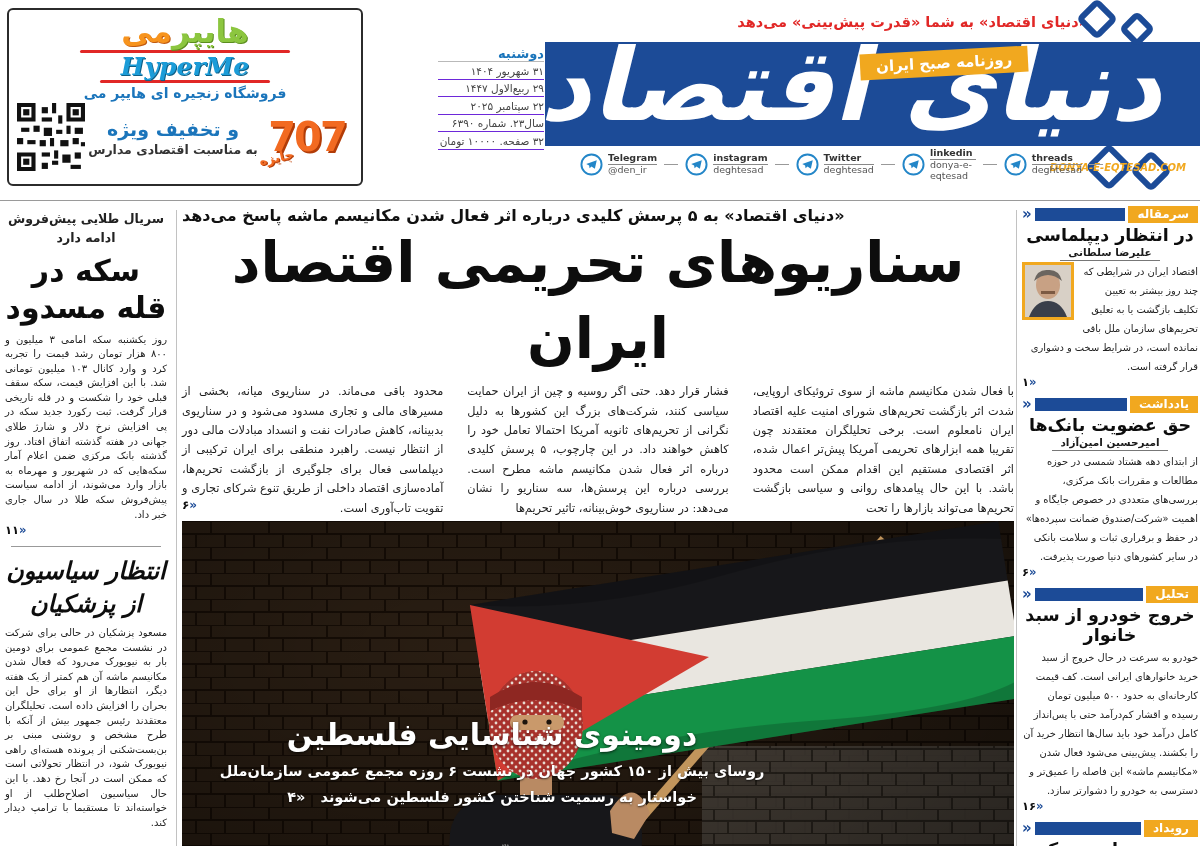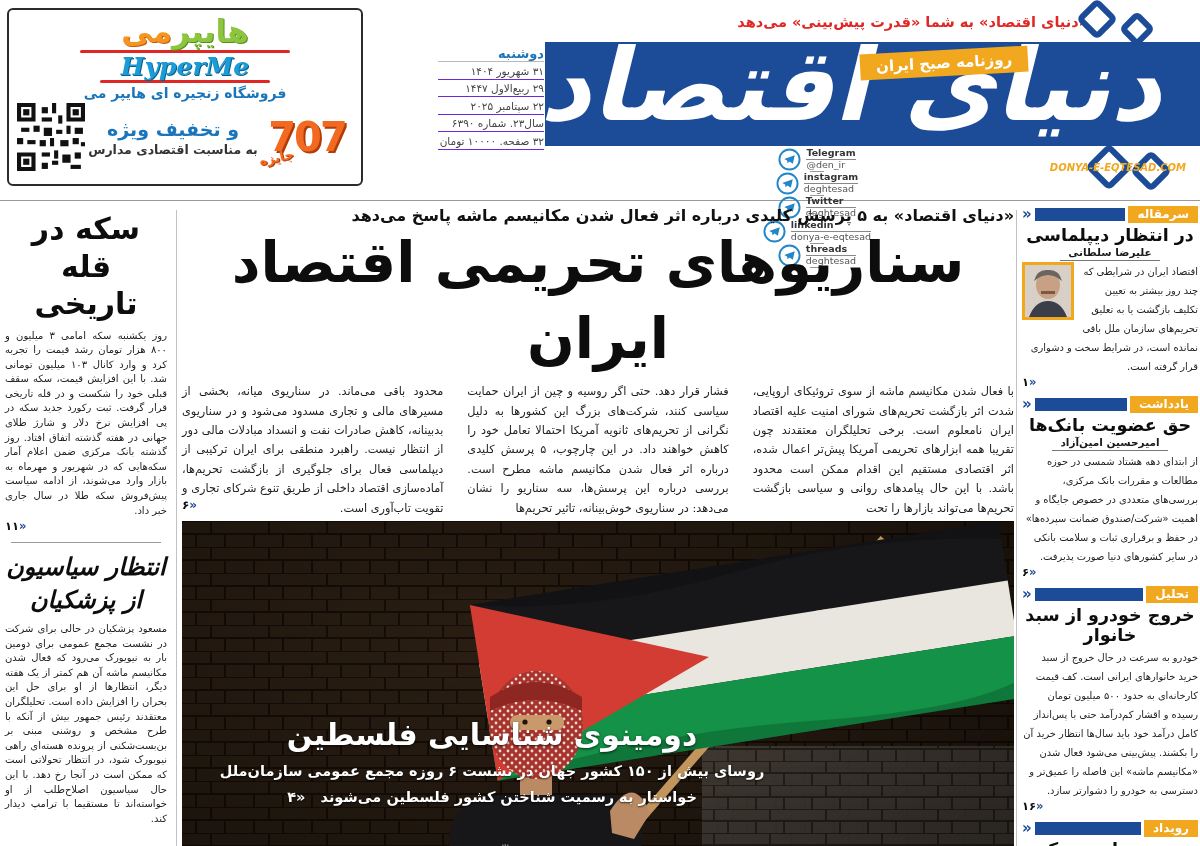--- a/index.html
+++ b/index.html
@@ -26,21 +26,21 @@
   .d1 { width:30px; height:30px; left:1082px; top:4px; }
   .d2 { width:26px; height:26px; left:1124px; top:16px; }
   .d3 { width:34px; height:34px; left:1092px; top:150px; }
   .d4 { width:30px; height:30px; left:1136px; top:156px; }
   .site-url { position:absolute; right:14px; top:162px; color:#f1a81f; font-weight:bold; font-size:10px; direction:ltr;font-style:italic; }
   
   .date-block { position:absolute; left:438px; top:46px; width:106px; font-size:10.5px; color:#444; }
   .date-weekday { color:#1b75bb; font-weight:bold; font-size:13px; padding-bottom:0; border-bottom:1px solid #b9b9b9; }
   .date-row { padding:2.5px 0 2px; border-bottom:1px solid #6d28d9; white-space:nowrap; }
   
-  .social-row { position:absolute; left:552px; top:148px; width:530px; direction:ltr; display:flex; align-items:center;flex-direction:column; }
+  .social-row { position:absolute; left:580px; top:148px; width:530px; direction:ltr; display:flex; align-items:center; }
   .social-item { display:flex; align-items:center; }
   .social-icon { width:23px; height:23px; flex:0 0 auto; margin-right:5px; }
   .social-texts { line-height:1.15; }
   .social-net { font-size:9.5px; font-weight:bold; color:#333; border-bottom:1px solid #888; }
   .social-handle { font-size:9.5px; color:#555; }
   .social-dash { flex:1; border-top:1px solid #999; margin:0 7px; min-width:14px; }
   
   .ad-box {
     position:absolute; left:7px; top:8px; width:356px; height:178px;
     border:2px solid #2b2b2b; border-radius:6px; background:#fff; overflow:hidden; text-align:center;
@@ -59,21 +59,21 @@
   .offer-main { color:#1b75bb; font-weight:bold; font-size:19px; }
   .offer-sub { color:#333; font-weight:bold; font-size:12.5px; margin-top:2px; }
   .qr { width:68px; height:68px; flex:0 0 auto; }
   
   .vrule { position:absolute; top:210px; bottom:0; width:1px; background:#c2c2c2; }
   #vr-left { left:176px; } #vr-right { left:1016px; }
   #left-rail  { position:absolute; left:0; top:206px; width:172px; padding:0 5px; }
   #center-col { position:absolute; left:182px; top:206px; width:832px; }
   #right-rail { position:absolute; left:1022px; top:206px; width:176px; }
   
-  .kicker { text-align:right; font-weight:bold; font-size:16px; color:#111; }
+  .kicker { text-align:left; font-weight:bold; font-size:16px; color:#111; }
   .main-headline { text-align:center; font-weight:900; font-size:56px; color:#0d0d0d; line-height:1.35; letter-spacing:-1px; }
   .lead-cols { display:flex; gap:24px; margin-top:6px; }
   .lead-col { flex:1; font-size:11.3px; line-height:1.72; text-align:justify; color:#1d1d1d; }
   .pg-mark { color:#1c4b97; font-weight:bold; }
   .pg-num { font-weight:bold; color:#111; }
   
   .photo-wrap { position:relative; width:832px; height:430px; margin-top:9px; overflow:hidden; background:#20170f; }
   .photo-caption { position:absolute; left:30px; top:196px; width:560px; text-align:center; color:#fff; }
   .cap-title { font-weight:900; font-size:30px; text-shadow:0 1px 3px rgba(0,0,0,.7); }
   .cap-sub { font-weight:bold; font-size:14.5px; line-height:1.8; margin-top:6px; text-shadow:0 1px 2px rgba(0,0,0,.7); }
@@ -320,21 +320,22 @@
         </div>
       </div>
       
     </div>
   </div>
 
   <div id="left-rail">
     <div>
 
         <div>
-          <div class="story-title lt1">سکه در قله تاریخی</div>
+          <div class="lk story-kicker">سریال طلایی پیش‌فروش ادامه دارد</div>
+          <div class="story-title lt1">سکه در قله مسدود</div>
           <div class="lbody">روز یکشنبه سکه امامی ۳ میلیون و ۸۰۰ هزار تومان رشد قیمت را تجربه کرد و وارد کانال ۱۰۳ میلیون تومانی شد. با این افزایش قیمت، سکه سقف قبلی خود را شکست و در قله تاریخی قرار گرفت. ثبت رکورد جدید سکه در پی افزایش نرخ دلار و شارژ طلای جهانی در هفته گذشته اتفاق افتاد. روز گذشته بانک مرکزی ضمن اعلام آمار سکه‌هایی که در شهریور و مهرماه به بازار وارد می‌شوند، از ادامه سیاست پیش‌فروش سکه طلا در سال جاری خبر داد.</div>
           <div class="lpage"><span class="pg-mark">«</span><span class="pg-num">۱۱</span></div>
           <div class="ldivider"></div>
         </div>
 
         <div>
 
           <div class="story-title lt2">انتظار سیاسیون از پزشکیان</div>
           <div class="lbody">مسعود پزشکیان در حالی برای شرکت در نشست مجمع عمومی برای دومین بار به نیویورک می‌رود که فعال شدن مکانیسم ماشه آن هم کمتر از یک هفته دیگر، انتظارها از او برای حل این بحران را افزایش داده است. تحلیلگران معتقدند رئیس جمهور بیش از آنکه با طرح مشخص و روشنی مبنی بر بن‌بست‌شکنی از پرونده هسته‌ای راهی نیویورک شود، در انتظار تحولاتی است که ممکن است در آنجا رخ دهد. با این حال سیاسیون اصلاح‌طلب از او خواسته‌اند تا مستقیما با ترامپ دیدار کند.</div>
 

